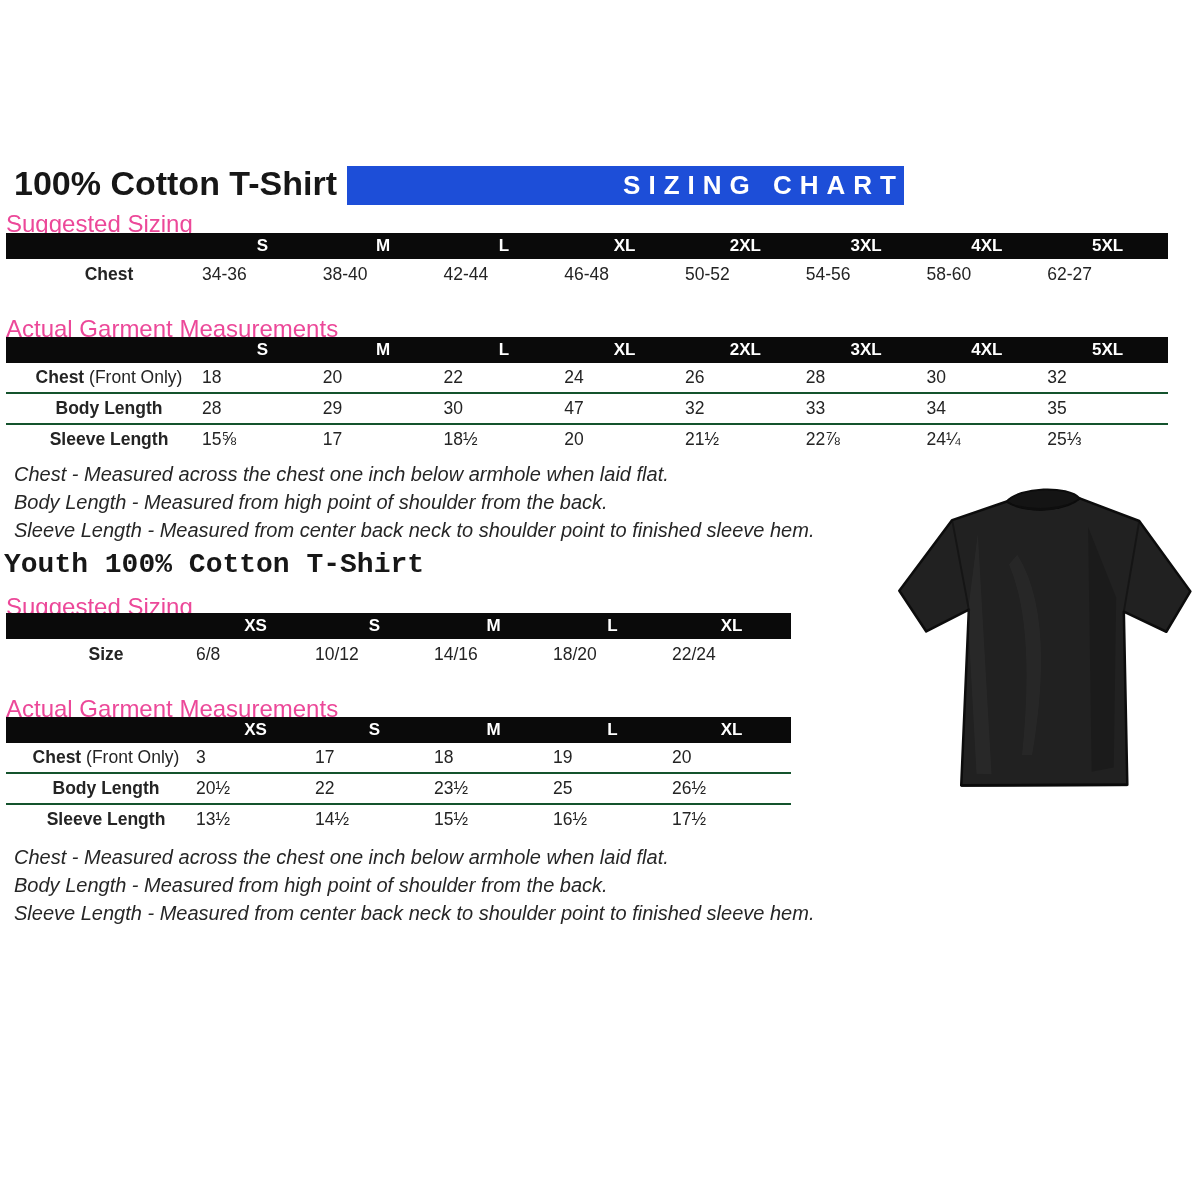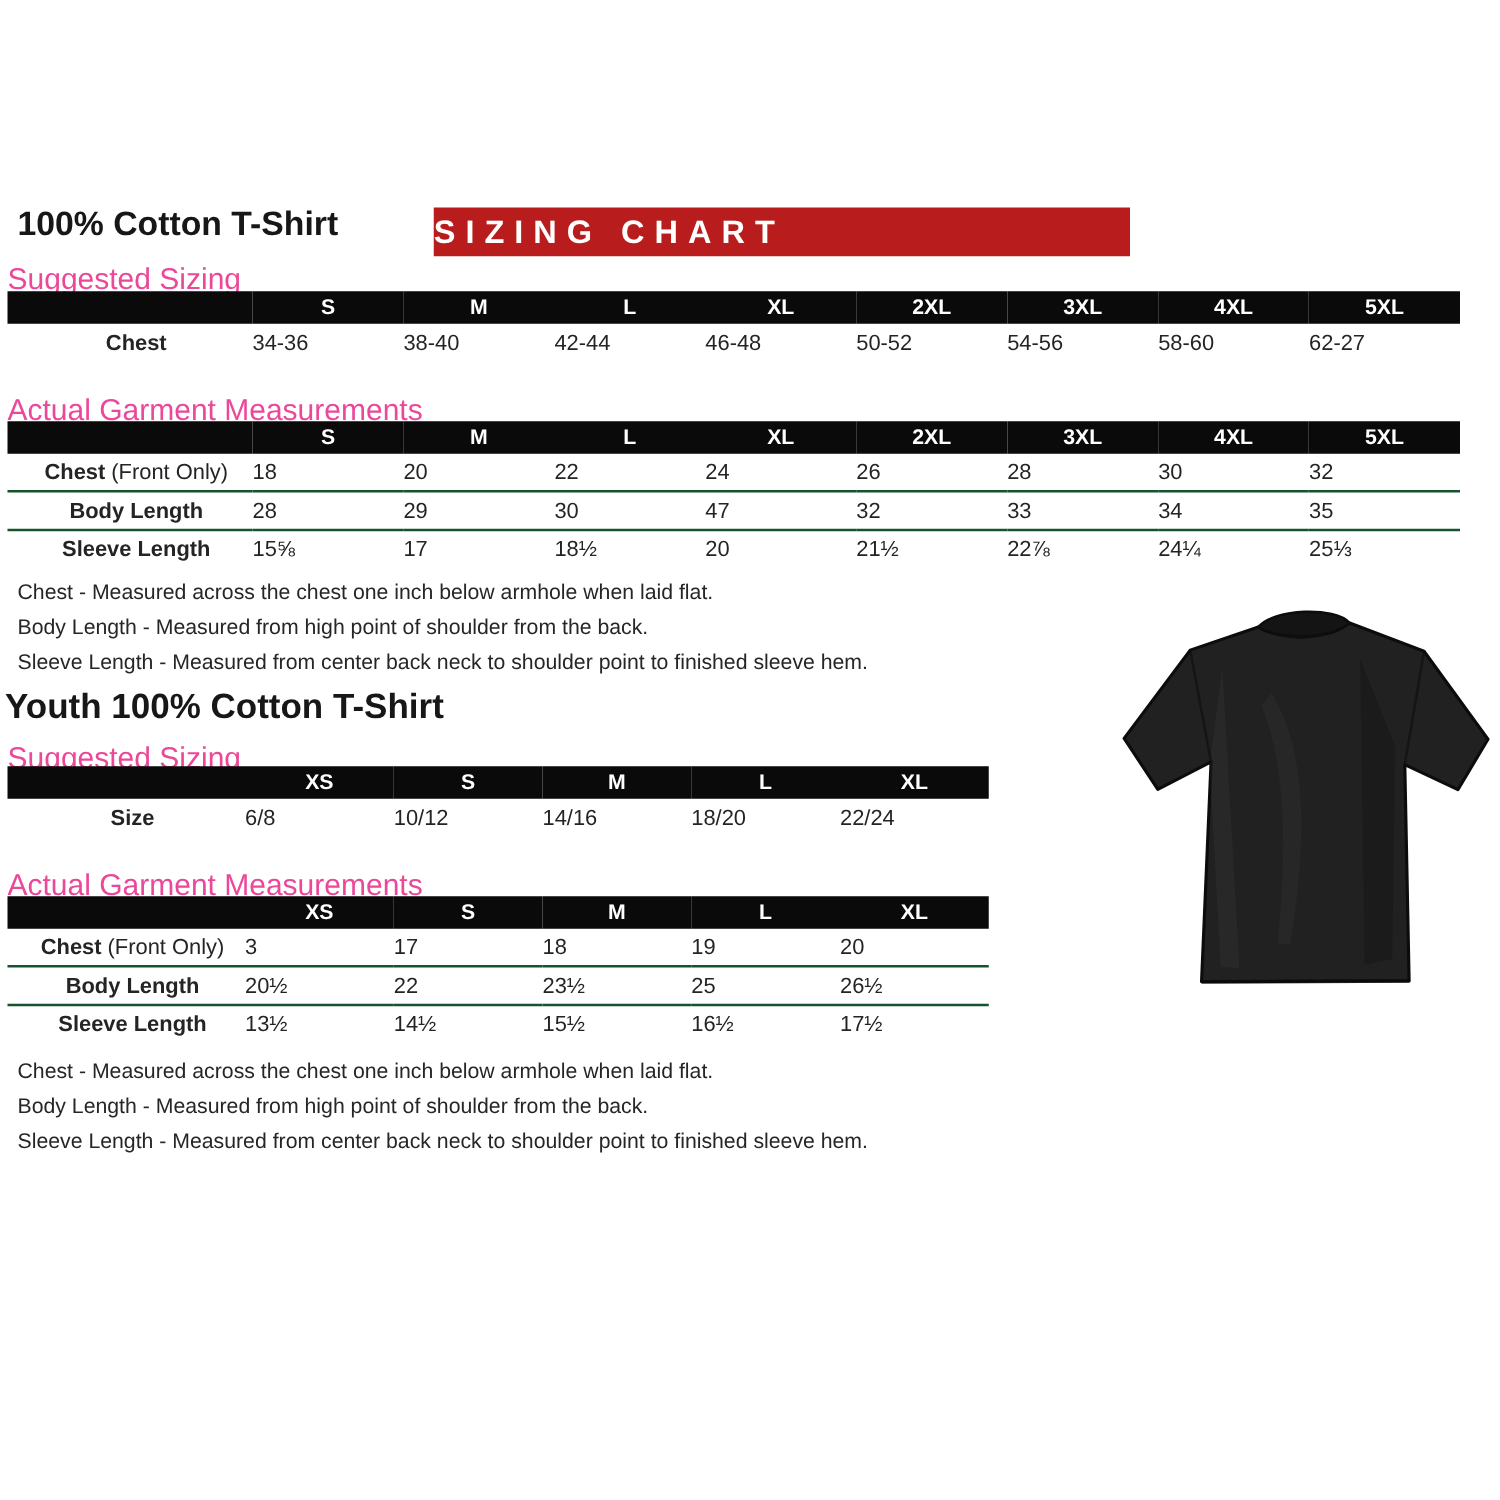--- a/index.html
+++ b/index.html
@@ -4,43 +4,43 @@
 <style>
   html,body { margin:0; padding:0; }
   body {
     width:1200px; height:1200px; background:#ffffff; position:relative;
     font-family:"Liberation Sans","DejaVu Sans",sans-serif;
     -webkit-font-smoothing:antialiased;
   }
   .abs { position:absolute; }
 
   
-  #page-title { left:14px; top:164px; font-size:27px; font-weight:bold; color:#171717; letter-spacing:0; }
-  #sizing-banner { left:347px; top:166px; width:557px; height:39px; background:#b91c1c;
-    display:flex; align-items:center; justify-content:flex-start; }
+  #page-title { left:14px; top:164px; font-size:34px; font-weight:bold; color:#171717; letter-spacing:0; }
+  #sizing-banner { left:347px; top:166px; width:557px; height:39px; background:#1d4ed8;
+    display:flex; align-items:center; justify-content:flex-end; }
   #sizing-banner span { color:#ffffff; font-weight:bold; font-size:26px; letter-spacing:8px; }
 
   .section-label { font-size:24px; color:#ec4899; }
 
   
   table { border-collapse:collapse; table-layout:fixed; }
   .adult-w { width:1162px; }
   .youth-w { width:785px; }
   thead th { background:#0a0a0a; color:#ffffff; font-size:17px; font-weight:bold;
     height:26px; padding:0; text-align:center; }
   tbody td { font-size:17.5px; color:#242424; text-align:left; height:29px; padding:0; }
   .sug tbody td { height:30px; }
   td.row-label { text-align:center; padding-left:10px; }
   .bold { font-weight:bold; }
   .meas tbody tr + tr td { border-top:2px solid #14532d; }
 
   
-  .notes div { font-size:17px; color:#262626; line-height:28px; white-space:nowrap; }
-
-  #youth-title { left:4px; top:549px; font-size:28px; font-weight:bold; color:#171717; }
+  .notes div { font-size:20px; color:#262626; line-height:28px; white-space:nowrap;font-style:italic; }
+
+  #youth-title { left:4px; top:549px; font-size:28px; font-weight:bold; color:#171717;font-family:Liberation Mono, monospace; }
 
   #tshirt { left:885px; top:474px; width:315px; height:338px; }
 </style>
 </head>
 <body>
 
 <div class="abs" id="page-title">100% Cotton T-Shirt</div>
 <div class="abs" id="sizing-banner">
   <span>SIZING CHART</span>
 </div>

